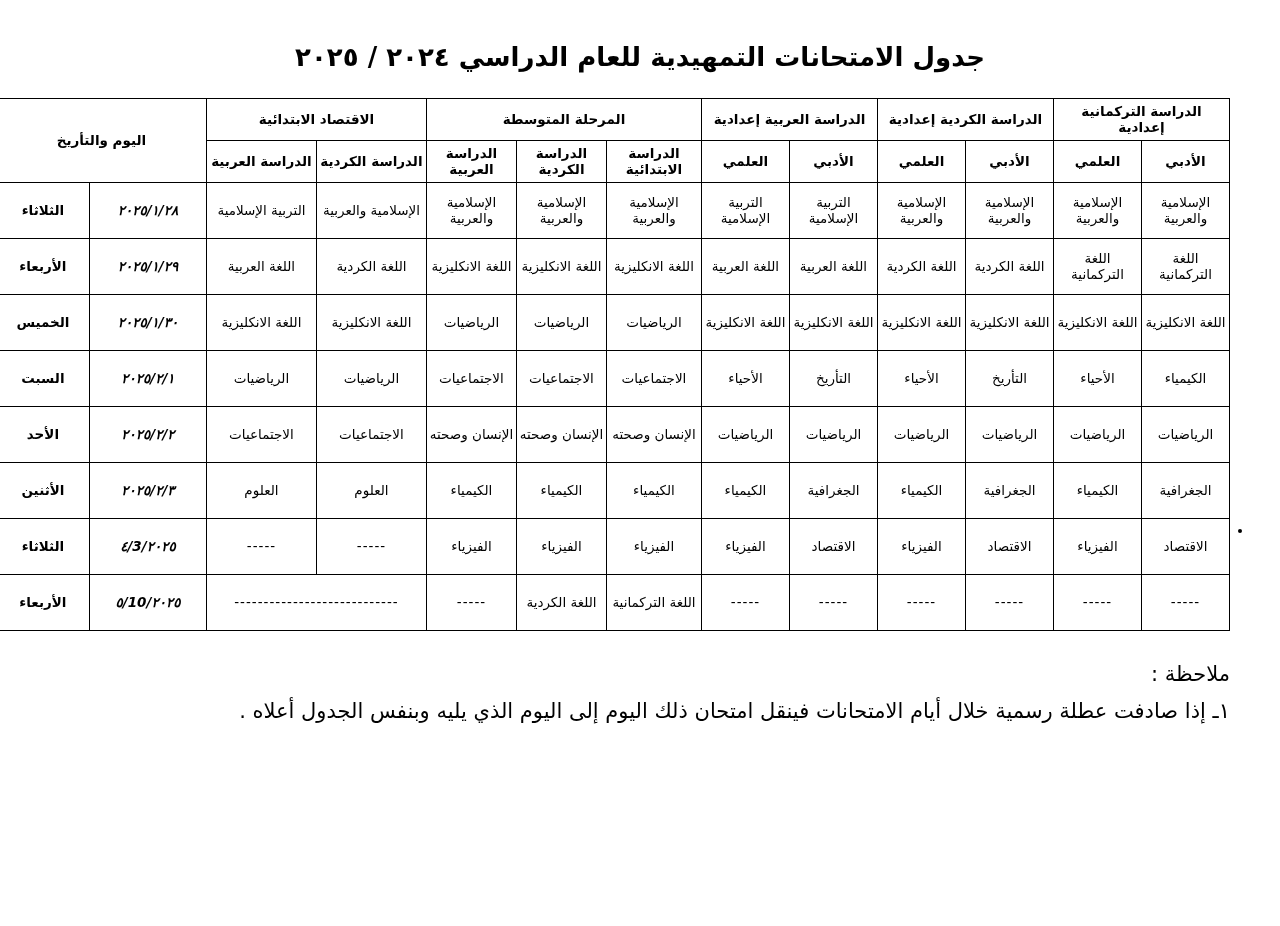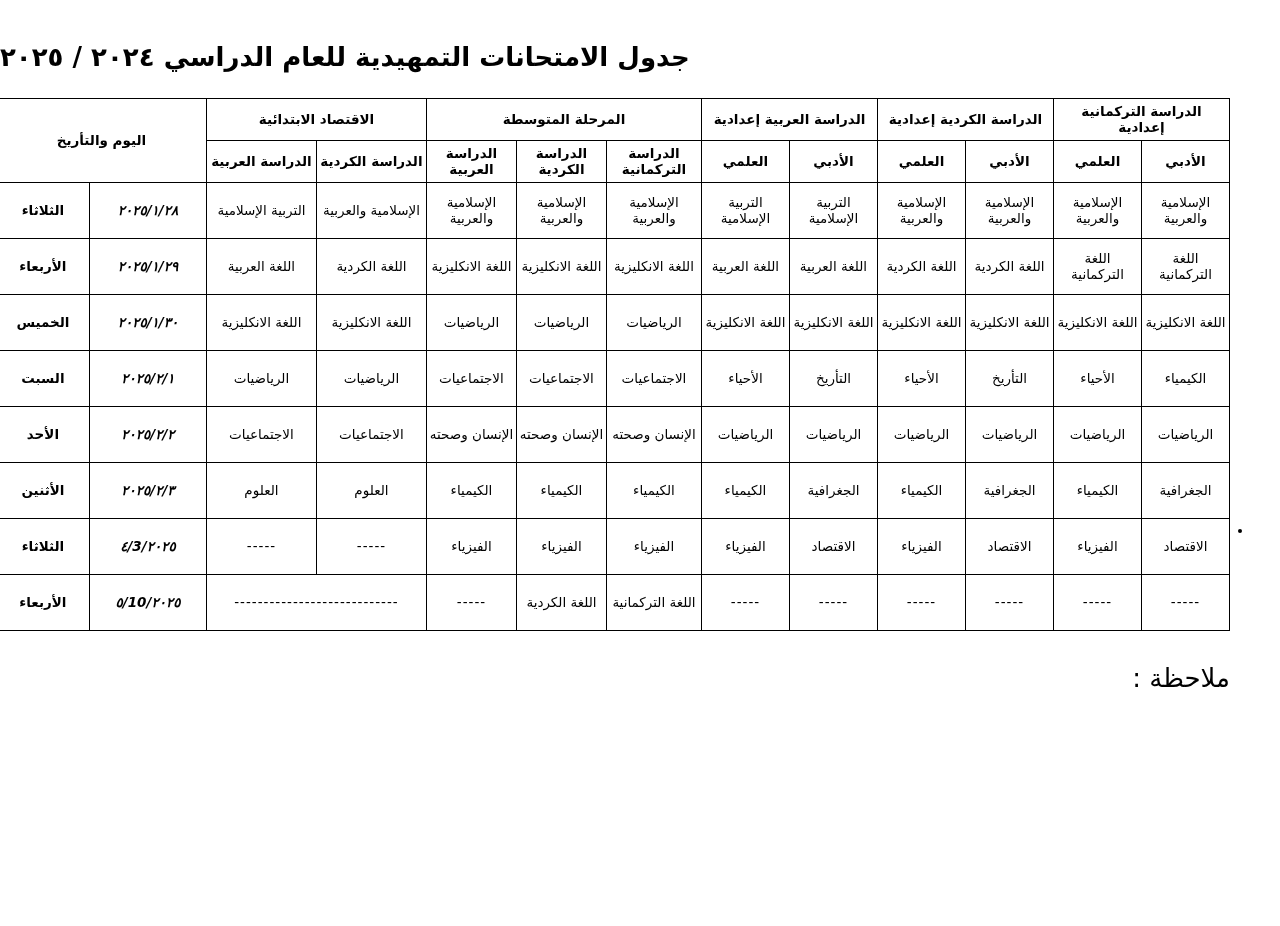--- a/index.html
+++ b/index.html
@@ -16,21 +16,21 @@
     overflow: hidden;
   }
   .page {
     width: 1280px;
     height: 926px;
     box-sizing: border-box;
     padding: 0;
     position: relative;
   }
   .doc-title {
-    text-align: left;
+    text-align: center;
     font-size: 26px;
     font-weight: 700;
     margin: 42px 0 26px 0;
     letter-spacing: 0;
     direction: rtl;
   }
   .table-wrap {
     width: 1180px;
     margin: 4px auto;
     direction: rtl;
@@ -59,21 +59,21 @@
   .daycol { font-size: 15px; font-weight: 700; }
   .datecol { font-size: 14.5px; font-weight: 700; font-style: italic; }
   .hdr-day { font-size: 16px; font-weight: 700; }
   td.cell { height: 47px; }
   .dashes { letter-spacing: 1px; }
   .notes {
     width: 1180px;
     margin: 26px auto 0 auto;
     direction: rtl;
     text-align: right;
-    font-size: 26px;
+    font-size: 21px;
     line-height: 1.65;
   }
   .notes .note-title { margin-bottom: 2px; }
   .notes .note-line { white-space: nowrap; }
   .stray-dot {
     position: absolute;
     left: 1238px;
     top: 487px;
     width: 4px;
     height: 4px;
@@ -114,21 +114,21 @@
           <th class="grp-head" colspan="2">الاقتصاد الابتدائية</th>
           <th class="hdr-day" colspan="2" rowspan="2">اليوم والتأريخ</th>
         </tr>
         <tr>
           <th class="sub-head">الأدبي</th>
           <th class="sub-head">العلمي</th>
           <th class="sub-head">الأدبي</th>
           <th class="sub-head">العلمي</th>
           <th class="sub-head">الأدبي</th>
           <th class="sub-head">العلمي</th>
-          <th class="sub-head">الدراسة التركمانية</th>
+          <th class="sub-head">الدراسة الابتدائية</th>
           <th class="sub-head">الدراسة الكردية</th>
           <th class="sub-head">الدراسة العربية</th>
           <th class="sub-head">الدراسة الكردية</th>
           <th class="sub-head">الدراسة العربية</th>
         </tr>
       </thead>
       <tbody>
         <tr>
           <td class="cell">الإسلامية والعربية</td>
           <td class="cell">الإسلامية والعربية</td>
@@ -247,16 +247,17 @@
           <td class="cell dashes" colspan="2">----------------------------</td>
           <td class="cell datecol">٢٠٢٥/10/٥</td>
           <td class="cell daycol">الأربعاء</td>
         </tr>
       </tbody>
     </table>
   </div>
 
   <div class="notes">
     <div class="note-title">ملاحظة :</div>
+    <div class="note-line">١ـ إذا صادفت عطلة رسمية خلال أيام الامتحانات فينقل امتحان ذلك اليوم إلى اليوم الذي يليه وبنفس الجدول أعلاه .</div>
   </div>
 
   <div class="stray-dot"></div>
 </div>
 
 </body></html>

